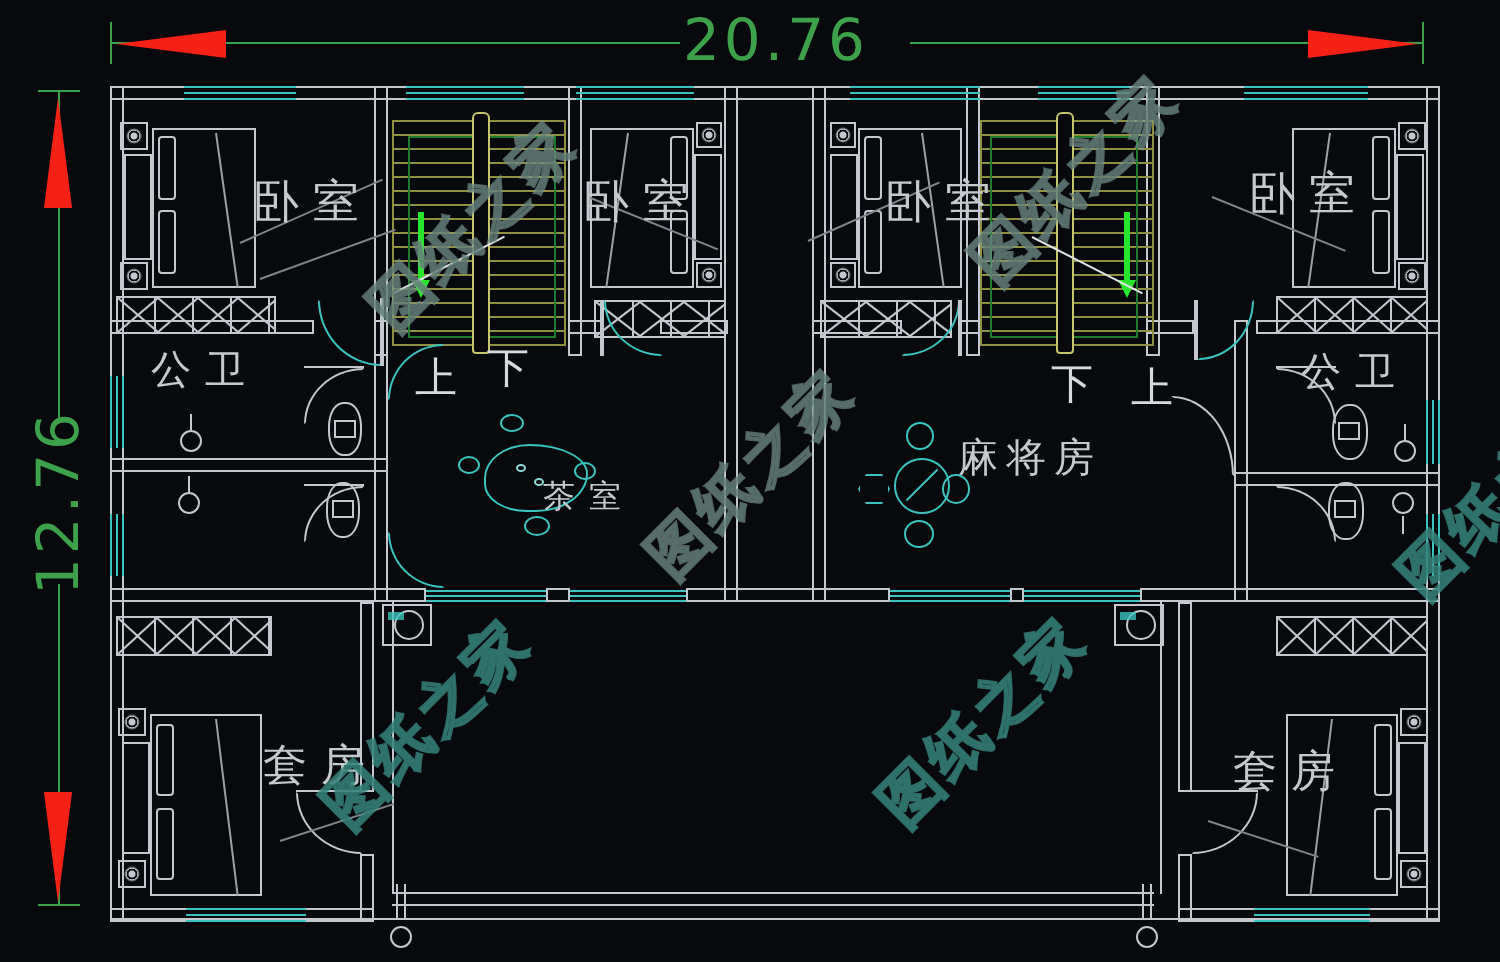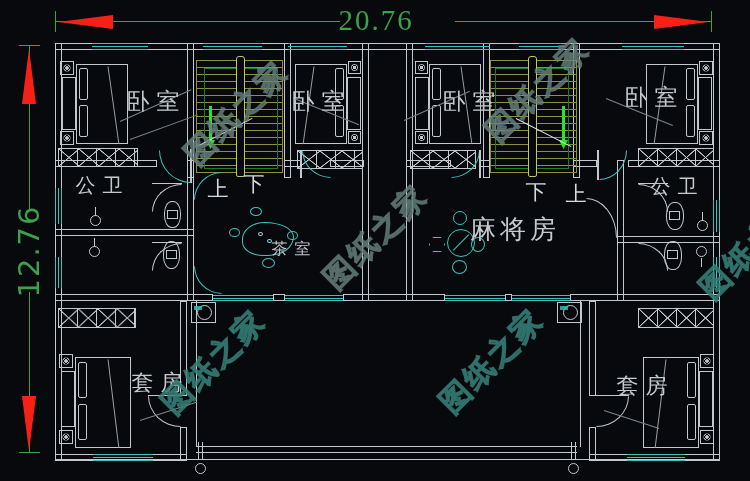--- a/index.html
+++ b/index.html
@@ -55,21 +55,21 @@
 <body>
 
 <div id="plan">
 
   <div class="ln" style="left:55px;top:21px;width:285px;height:1px;background:#3da04a;"></div>
   <div class="ln" style="left:455px;top:21px;width:257px;height:1px;background:#3da04a;"></div>
   <div class="ln" style="left:55px;top:11px;width:1px;height:21px;background:#3da04a;"></div>
   <div class="ln" style="left:711px;top:11px;width:1px;height:21px;background:#3da04a;"></div>
   <div class="arrow" style="left:58px;top:14px;width:55px;height:16px;clip-path:polygon(0 50%,100% 6%,100% 94%);"></div>
   <div class="arrow" style="left:654px;top:14px;width:55px;height:16px;clip-path:polygon(100% 50%,0 6%,0 94%);"></div>
-  <div class="dim" style="left:376px;top:20px;transform:translate(-50%,-50%);font-size:29px;font-family:Liberation Serif, serif;">20.76</div>
+  <div class="dim" style="left:388px;top:20px;transform:translate(-50%,-50%);font-size:29px;">20.76</div>
 
   <div class="ln" style="left:29px;top:46px;width:1px;height:165px;background:#3da04a;"></div>
   <div class="ln" style="left:29px;top:292px;width:1px;height:161px;background:#3da04a;"></div>
   <div class="ln" style="left:19px;top:45px;width:21px;height:1px;background:#3da04a;"></div>
   <div class="ln" style="left:19px;top:452px;width:21px;height:1px;background:#3da04a;"></div>
   <div class="arrow" style="left:21px;top:49px;width:16px;height:55px;clip-path:polygon(50% 0,6% 100%,94% 100%);"></div>
   <div class="arrow" style="left:21px;top:396px;width:16px;height:55px;clip-path:polygon(50% 100%,6% 0,94% 0);"></div>
   <div class="dim" style="left:29px;top:251px;transform:translate(-50%,-50%) rotate(-90deg);font-size:29px;">12.76</div>
 
   <div class="w" style="left:55px;top:43px;width:665px;height:7px;"></div>
@@ -288,21 +288,21 @@
   <div class="ldr" style="left:140px;top:420px;width:60px;transform:rotate(-18deg);"></div>
   <div class="ldr" style="left:604px;top:410px;width:58px;transform:rotate(18deg);"></div>
 
   <div class="lbl" style="left:153px;top:101px;font-size:23px;">卧室</div>
   <div class="lbl" style="left:318px;top:101px;font-size:23px;">卧室</div>
   <div class="lbl" style="left:469px;top:101px;font-size:23px;">卧室</div>
   <div class="lbl" style="left:651px;top:97px;font-size:23px;">卧室</div>
   <div class="lbl" style="left:99px;top:185px;font-size:20px;">公卫</div>
   <div class="lbl" style="left:674px;top:186px;font-size:20px;">公卫</div>
   <div class="lbl" style="left:291px;top:236px;font-size:16px;margin-top:13px;">茶室</div>
-  <div class="lbl" style="left:513px;top:229px;font-size:26px;letter-spacing:4px;text-indent:4px;">麻将房</div>
+  <div class="lbl" style="left:513px;top:229px;font-size:20px;letter-spacing:4px;text-indent:4px;">麻将房</div>
   <div class="lbl" style="left:157px;top:383px;font-size:22px;">套房</div>
   <div class="lbl" style="left:642px;top:386px;font-size:22px;">套房</div>
 
   <div class="wm" style="left:237px;top:113px;">图纸之家</div>
   <div class="wm" style="left:538px;top:90px;">图纸之家</div>
   <div class="wm" style="left:376px;top:237px;">图纸之家</div>
   <div class="wm teal" style="left:214px;top:362px;">图纸之家</div>
   <div class="wm teal" style="left:492px;top:361px;">图纸之家</div>
   <div class="wm teal" style="left:752px;top:247px;">图纸之家</div>
 

